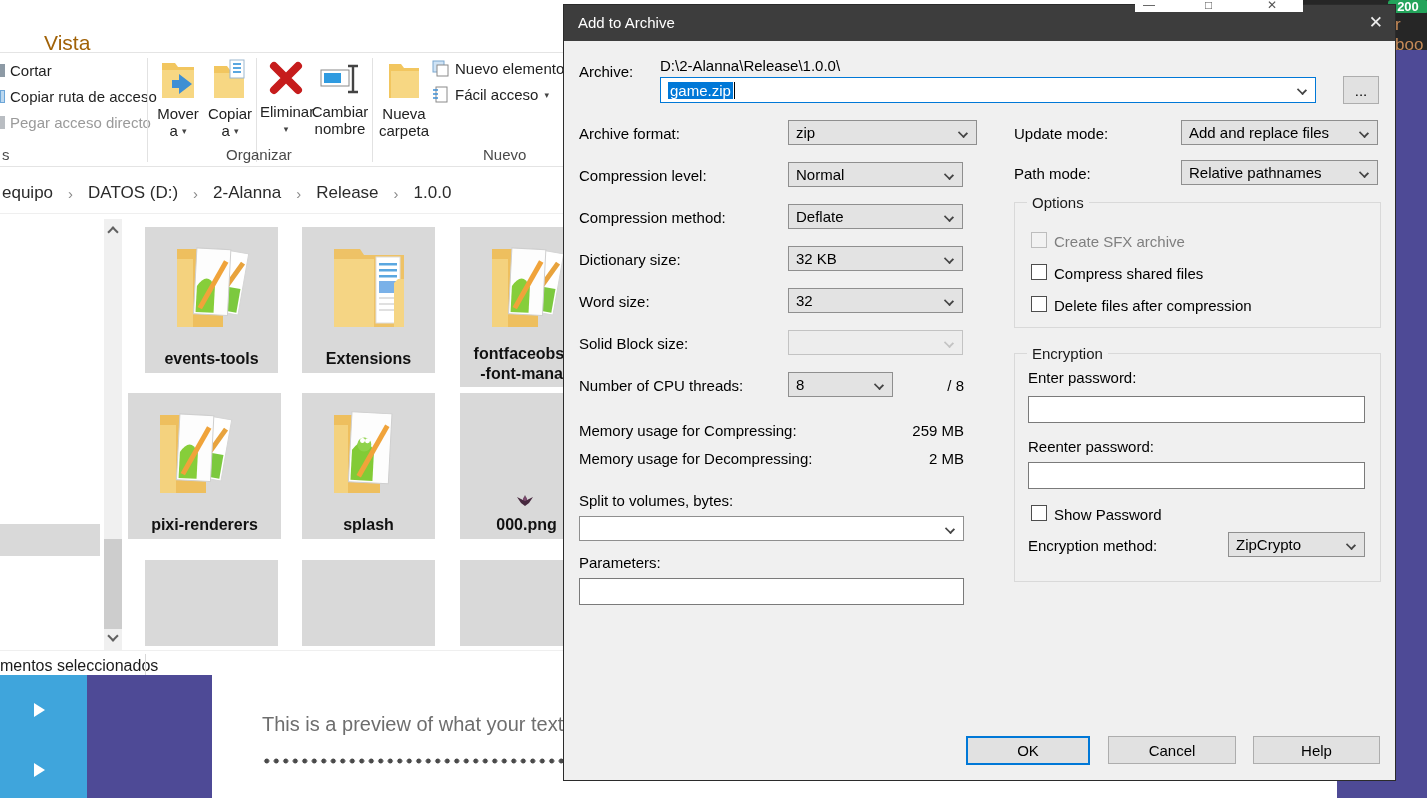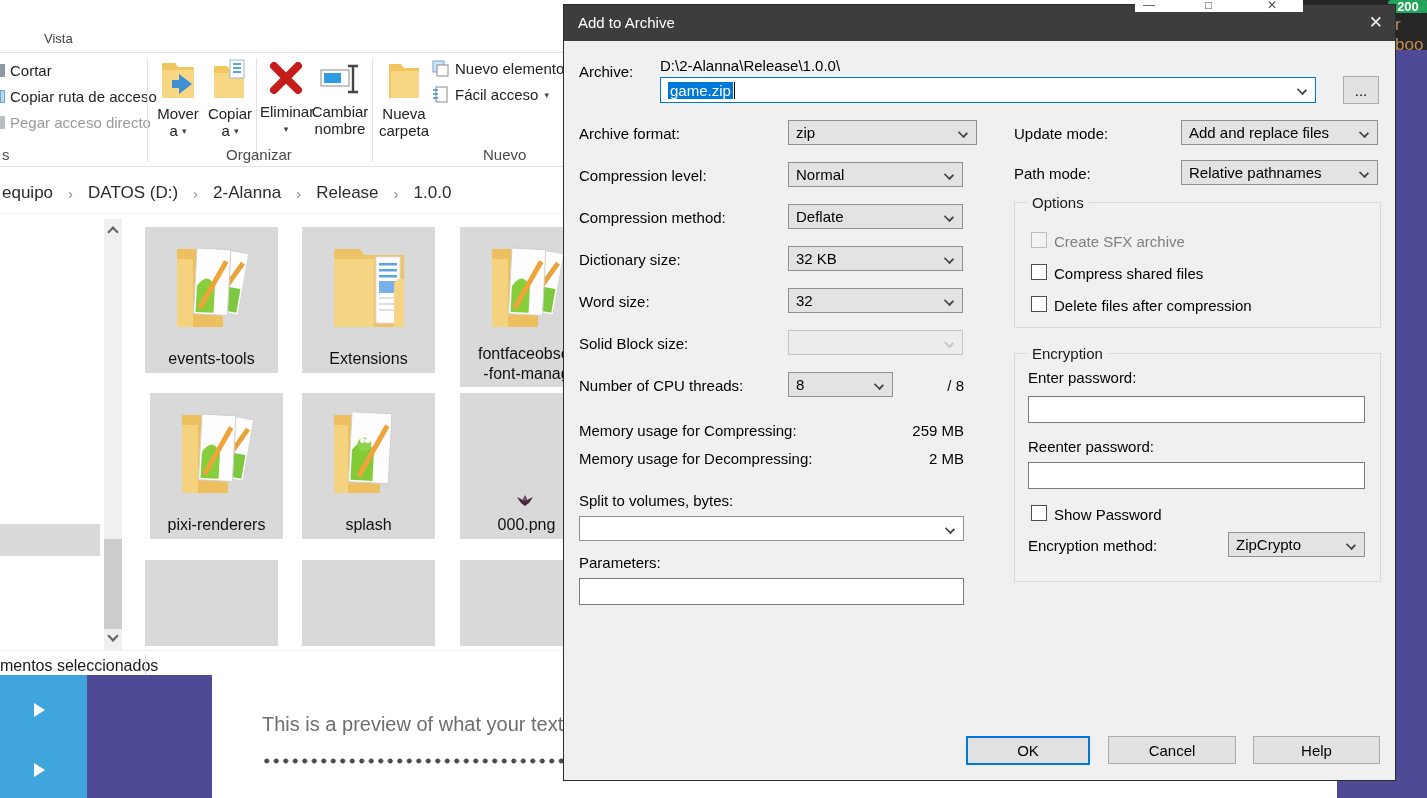--- a/index.html
+++ b/index.html
@@ -3,36 +3,36 @@
 <meta charset="utf-8">
 <style>
   * { margin:0; padding:0; box-sizing:border-box; }
   html,body { width:1427px; height:798px; overflow:hidden; }
   body { font-family:"Liberation Sans", sans-serif; background:#fff; }
   #stage { position:relative; width:1427px; height:798px; background:#fff; overflow:hidden; }
   .abs { position:absolute; }
 
   
   #explorer { position:absolute; left:0; top:0; width:1337px; height:675px; background:#fff; z-index:1; }
-  .ribbon-tab { position:absolute; left:44px; top:31px; font-size:13px; color:#404040;text-align:right; }
+  .ribbon-tab { position:absolute; left:44px; top:31px; font-size:21px; color:#a16207;text-align:right; }
   .hline { position:absolute; background:#e4e4e4; height:1px; }
   .vline { position:absolute; background:#e2e2e2; width:1px; }
   .clip-item { position:absolute; font-size:15px; color:#1f1f1f; }
   .clip-item.disabled { color:#9a9a9a; }
   .clip-frag { position:absolute; width:5px; height:13px; }
   .grp-label { position:absolute; font-size:15px; color:#4a4a4a; }
   .rbtn { position:absolute; text-align:center; font-size:15px; color:#222; cursor:default; }
   .rbtn .cap { line-height:17px; }
   .caret { font-size:9px; color:#444; vertical-align:2px; }
   .smallbtn { position:absolute; font-size:15px; color:#222; display:flex; align-items:center; gap:6px; }
   .crumbs { position:absolute; left:2px; top:183px; display:flex; align-items:center; gap:15px; font-size:17px; color:#2b2b2b; }
   .crumb-sep { color:#8a8a8a; font-size:15px; }
 
   
-  .tile { position:absolute; background:#d9d9d9; }
+  .tile { position:absolute; background:#d9d9d9;font-weight:bold; }
   .tile-label { position:absolute; left:0; right:0; bottom:5px; text-align:center; font-size:16px; color:#111; line-height:19px; }
   .navhl { position:absolute; left:0; top:524px; width:100px; height:32px; background:#d9d9d9; }
   #scrollbar { position:absolute; left:104px; top:219px; width:18px; height:432px; background:#f0f0f0; }
   .sb-thumb { position:absolute; left:0; top:320px; width:18px; height:90px; background:#cdcdcd; }
   .sb-chev-up { position:absolute; left:5px; top:9px; width:8px; height:8px; border-left:2px solid #606060; border-top:2px solid #606060; transform:rotate(45deg); }
   .sb-chev-dn { position:absolute; left:5px; bottom:11px; width:8px; height:8px; border-left:2px solid #606060; border-top:2px solid #606060; transform:rotate(225deg); }
   .statusbar-text { position:absolute; left:0px; top:657px; font-size:16px; color:#1a1a1a; }
   .status-div { position:absolute; left:145px; top:654px; width:1px; height:22px; background:#d8d8d8; }
 
   
@@ -246,21 +246,21 @@
           <rect x="28" y="14" width="34" height="66" fill="#fdfdfd" stroke="#cfcfcf"></rect>
           <path d="M30 52 q10 -16 18 0 v26 h-18 z" fill="#86ce3a"></path>
           <line x1="34" y1="74" x2="58" y2="26" stroke="#f0a33a" stroke-width="5"></line>
         </g>
         <path d="M10 24 L26 24 L26 92 L10 92 Z" fill="#f4d27e"></path>
       </svg>
       <div class="tile-label" style="bottom:24px;">fontfaceobser</div>
       <div class="tile-label" style="bottom:4px;">-font-manag</div>
     </div>
 
-    <div class="tile" style="left:150px;top:393px;width:133px;height:146px;">
+    <div class="tile" style="left:128px;top:393px;width:153px;height:146px;">
       <svg class="abs" style="left:22px;top:8px;" width="92" height="104" viewBox="0 0 92 104">
         <path d="M10 14 L32 14 L36 20 L56 20 L56 92 L10 92 Z" fill="#eebf5e"></path>
         <g transform="rotate(10 62 50)">
           <rect x="44" y="16" width="32" height="62" fill="#fff" stroke="#d5d5d5"></rect>
           <rect x="46" y="52" width="28" height="24" fill="#7cc93f"></rect>
           <line x1="50" y1="72" x2="72" y2="26" stroke="#e8a33d" stroke-width="5"></line>
         </g>
         <g transform="rotate(3 50 50)">
           <rect x="28" y="14" width="34" height="66" fill="#fdfdfd" stroke="#cfcfcf"></rect>
           <path d="M30 52 q10 -16 18 0 v26 h-18 z" fill="#86ce3a"></path>

